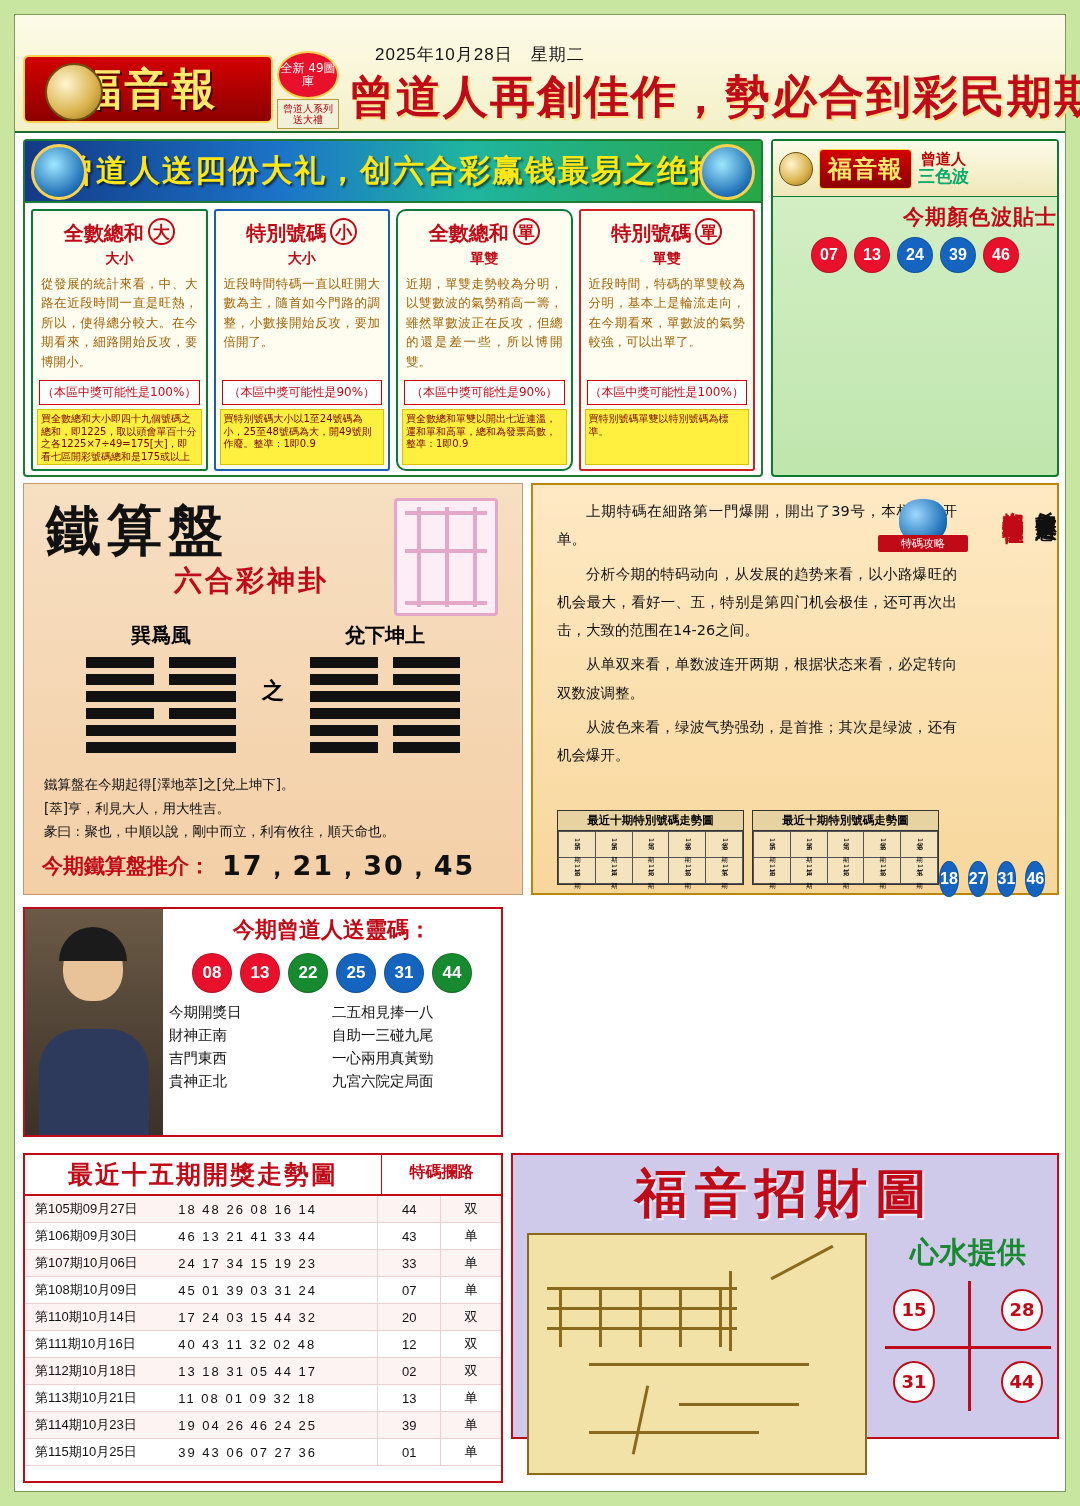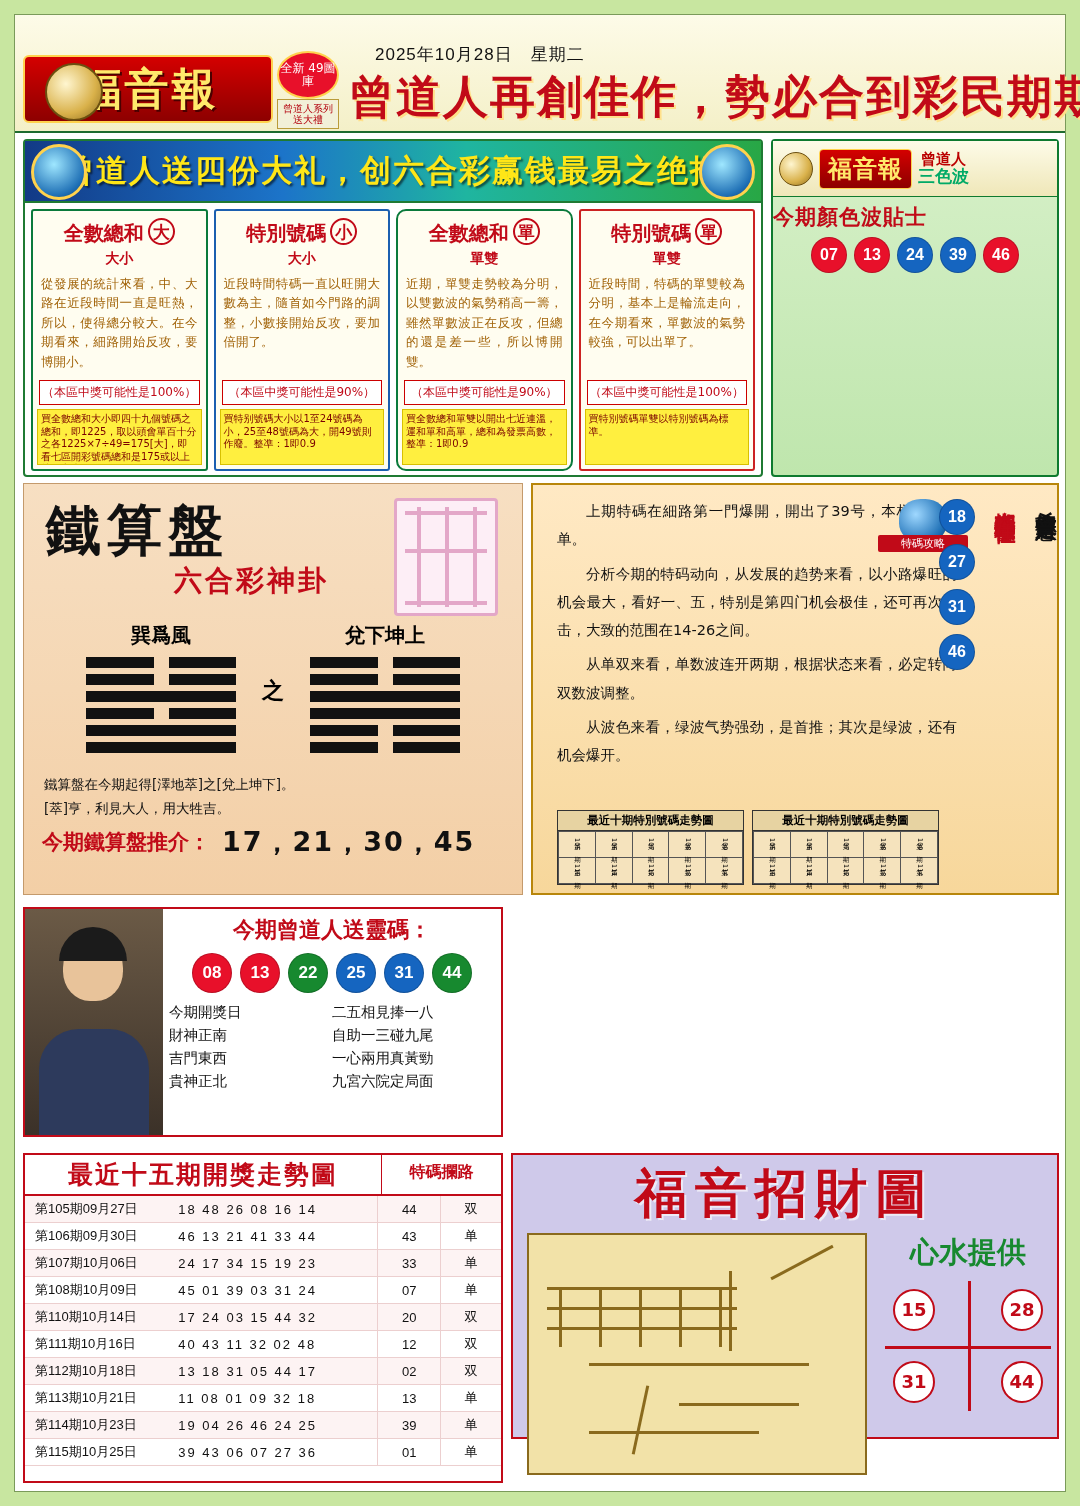--- a/index.html
+++ b/index.html
@@ -141,21 +141,21 @@
     font-size:24px; font-weight:bold; padding:3px 8px; border:1px solid #ffd24d;
     border-radius:4px; letter-spacing:1px;
   }
   .rb-bag { width:34px; height:34px; border-radius:50%;
     background:radial-gradient(circle at 35% 35%, #fff6d0, #d9b14a 60%, #8a6a1d);
     border:1px solid #6b4f10; }
   .rb-tag { font-size:15px; color:#b00; font-weight:bold; line-height:1.1; text-align:center; }
   .rb-tag .l2 { color:#0a6; font-size:17px; }
   .rb-text { padding:6px 9px 0 9px; font-size:13px; line-height:1.62; color:#111; text-align:justify; }
   .rb-title2 {
-    text-align:left; font-size:21px; font-weight:bold; color:#c10a18;
+    text-align:right; font-size:21px; font-weight:bold; color:#c10a18;
     margin-top:6px; letter-spacing:1px;
   }
   .rb-balls { display:flex; justify-content:center; gap:7px; margin-top:6px; }
   .ball {
     width:36px; height:36px; border-radius:50%; color:#fff; font-weight:bold;
     font-size:16px; display:flex; align-items:center; justify-content:center;
     border:1px solid #00000030;
     font-family:"Liberation Sans", sans-serif;
   }
   .ball.red { background:#e8102a; }
@@ -213,21 +213,21 @@
     margin:0 auto;
   }
   .tema-badge .lb {
     background:#c10a18; color:#fff; font-size:11px; text-align:center;
     padding:1px 0; margin-top:-8px; border-radius:2px;
   }
   .tema-right {
     position:absolute; right:0; top:0; width:118px; height:412px;
     display:flex;
   }
-  .tema-balls { width:52px; padding-top:14px; display:flex; flex-direction:column; gap:9px; align-items:flex-start; }
+  .tema-balls { width:52px; padding-top:14px; display:flex; flex-direction:row; gap:9px; align-items:flex-end; }
   .tema-vtext {
     width:66px; background:transparent;
     font-size:21px; font-weight:bold; color:#c10a18; line-height:1.07;
     writing-mode:vertical-rl; text-orientation:upright;
     padding:10px 0; letter-spacing:1px;
   }
   .tema-vtext.black { color:#111; }
   .tema-tables { position:absolute; left:24px; right:118px; bottom:8px; display:flex; gap:8px; }
   .tb { flex:1; border:1px solid #333; background:#f5e3bd; }
   .tb .cap {
@@ -485,20 +485,21 @@
           <div class="line brk">
               <span class="seg"></span>
               <span class="seg"></span>
             </div>
         </div>
       </div>
 
       <div class="ts-text">
         <div>鐵算盤在今期起得[澤地萃]之[兌上坤下]。</div>
         <div>[萃]亨，利見大人，用大牲吉。</div>
+        <div>彖曰：聚也，中順以說，剛中而立，利有攸往，順天命也。</div>
       </div>
       <div class="ts-rec">
         <span class="lbl">今期鐵算盤推介：</span>
         <span class="num">17，21，30，45</span>
       </div>
     </div>
 
     <div class="tema">
       <div class="tema-text">
         <p>上期特碼在細路第一門爆開，開出了39号，本栏中得开单。</p>

